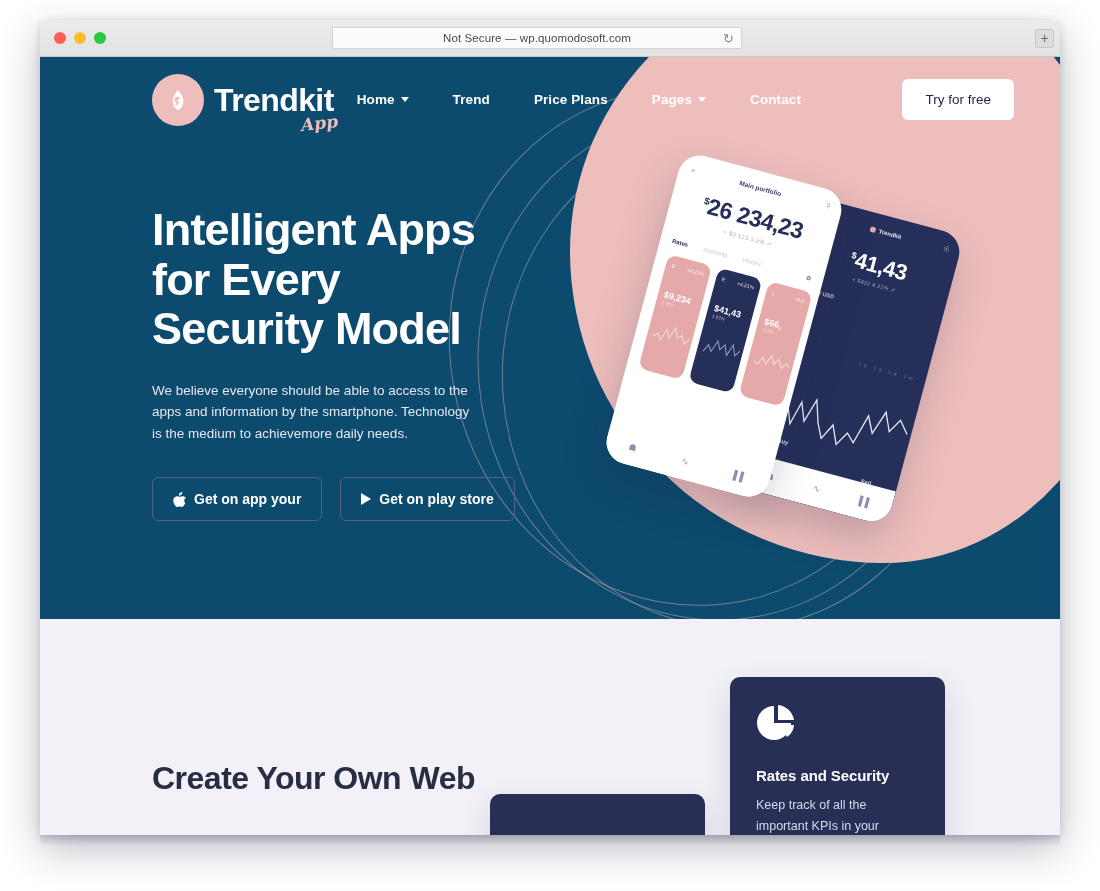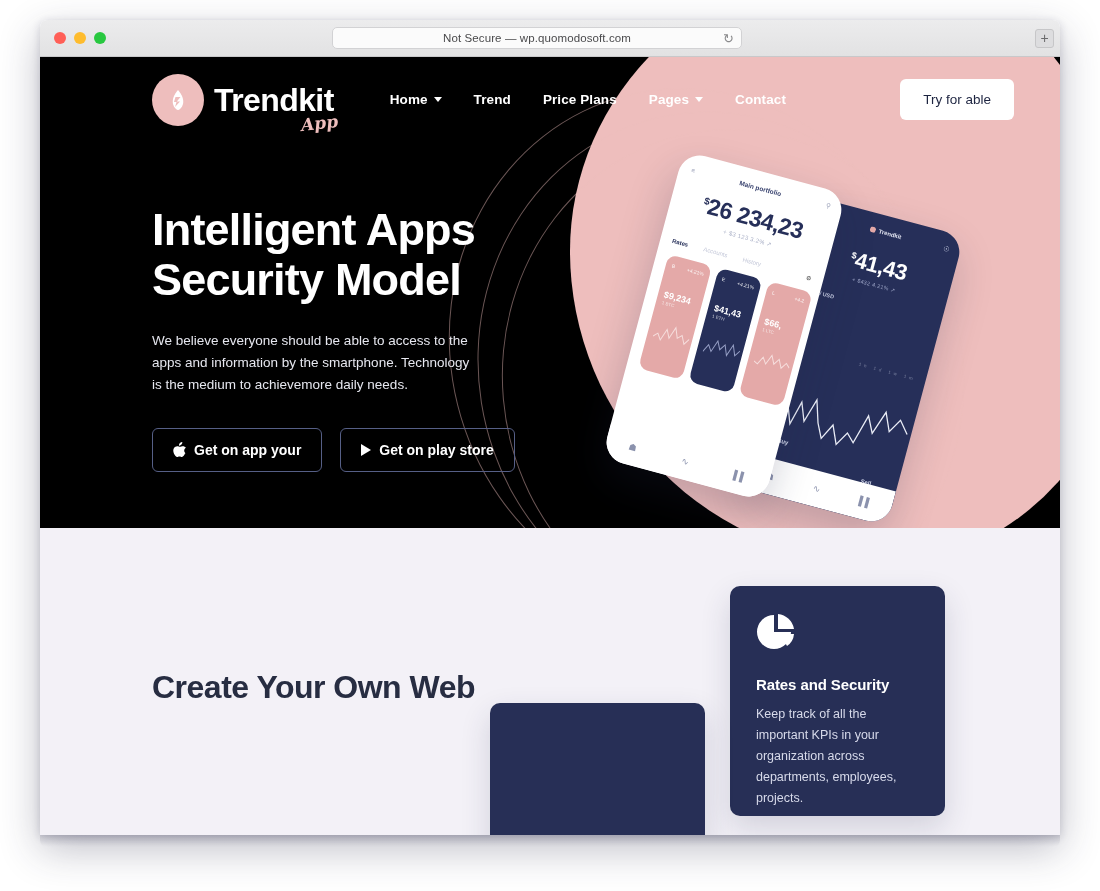--- a/index.html
+++ b/index.html
@@ -32,21 +32,21 @@
   .dot.red { background: #ff5f57; }
   .dot.yellow { background: #febc2e; }
   .dot.green { background: #28c840; }
 
   .urlbar {
     position: absolute;
     left: 292px; top: 7px;
     width: 410px; height: 22px;
     background: #fbfbfb;
     border: 1px solid #d2d2d4;
-    border-radius: 5px;
+    border-radius: 0;
     display: flex; align-items: center; justify-content: center;
     font-size: 11.5px; color: #4a4a4c;
     letter-spacing: .1px;
   }
   .reload-icon {
     position: absolute; right: 7px; top: 3px;
     font-size: 13px; color: #8b8b8d; line-height: 15px;
   }
   .newtab {
     position: absolute; right: 6px; top: 9px;
@@ -56,22 +56,22 @@
     border-radius: 3px;
     color: #6a6a6c; font-size: 14px; line-height: 17px; text-align: center;
   }
 
   
   .viewport { position: relative; width: 1020px; height: 778px; overflow: hidden; background: #f3f1f7; }
 
   
   .hero {
     position: relative;
-    height: 471px;
-    background: #000000;
+    height: 562px;
+    background: #0c4a6e;
     overflow: hidden;
   }
   .blob {
     position: absolute;
     right: -70px; top: -94px;
     width: 560px; height: 600px;
     background: #eebebd;
     border-radius: 54% 46% 44% 56% / 48% 54% 46% 52%;
   }
   .blob-stroke {
@@ -104,22 +104,22 @@
   .logo-word b { font-weight: 800; }
   .logo-sub {
     position: absolute; right: -4px; bottom: -17px;
     font-family: "DejaVu Serif", serif;
     font-style: italic; font-weight: 700;
     font-size: 17px; color: #eebebd;
     transform: rotate(-6deg);
   }
 
   .nav-links {
-    display: flex; align-items: center; gap: 32px;
-    margin-left: 56px;
+    display: flex; align-items: center; gap: 44px;
+    margin-left: 23px;
   }
   .nav-link {
     display: flex; align-items: center; gap: 6px;
     color: #ffffff; font-size: 13.5px; font-weight: 700;
     letter-spacing: .1px; cursor: pointer;
   }
   .caret {
     width: 0; height: 0;
     border-left: 4.5px solid transparent;
     border-right: 4.5px solid transparent;
@@ -303,26 +303,27 @@
           </div>
           <div class="nav-link">
             <span>Pages</span>
             <span class="caret"></span>
           </div>
           <div class="nav-link">
             <span>Contact</span>
           </div>
         </div>
 
-        <div class="try-btn">Try for able</div>
+        <div class="try-btn">Try for free</div>
       </nav>
 
       <div class="hero-copy">
         <h1 class="hero-title">
           <div>Intelligent Apps</div>
+          <div>for Every</div>
           <div>Security Model</div>
         </h1>
         <p class="hero-para">We believe everyone should be able to access to the apps and information by the smartphone. Technology is the medium to achievemore daily needs.</p>
         <div class="hero-btns">
           <div class="store-btn">
             <svg width="13" height="15" viewBox="0 0 13 15">
               <path d="M9.3 0c.1 1-.3 1.9-.9 2.6-.6.7-1.5 1.2-2.4 1.1-.1-1 .4-2 .9-2.6C7.6.4 8.5 0 9.3 0z" fill="#fff"></path>
               <path d="M12.1 11.2c-.3.8-.5 1.1-.9 1.8-.6.9-1.4 2-2.4 2-.9 0-1.1-.6-2.3-.6-1.2 0-1.5.6-2.4.6-1 0-1.7-1-2.3-1.9C.1 10.6-.2 7.6 1 6c.8-1.1 2-1.8 3.2-1.8 1.2 0 1.9.6 2.9.6.9 0 1.5-.6 2.9-.6 1.1 0 2.2.6 3 1.6-2.6 1.4-2.2 5.1.1 5.4z" fill="#fff"></path>
             </svg>
             <span>Get on app your</span>

